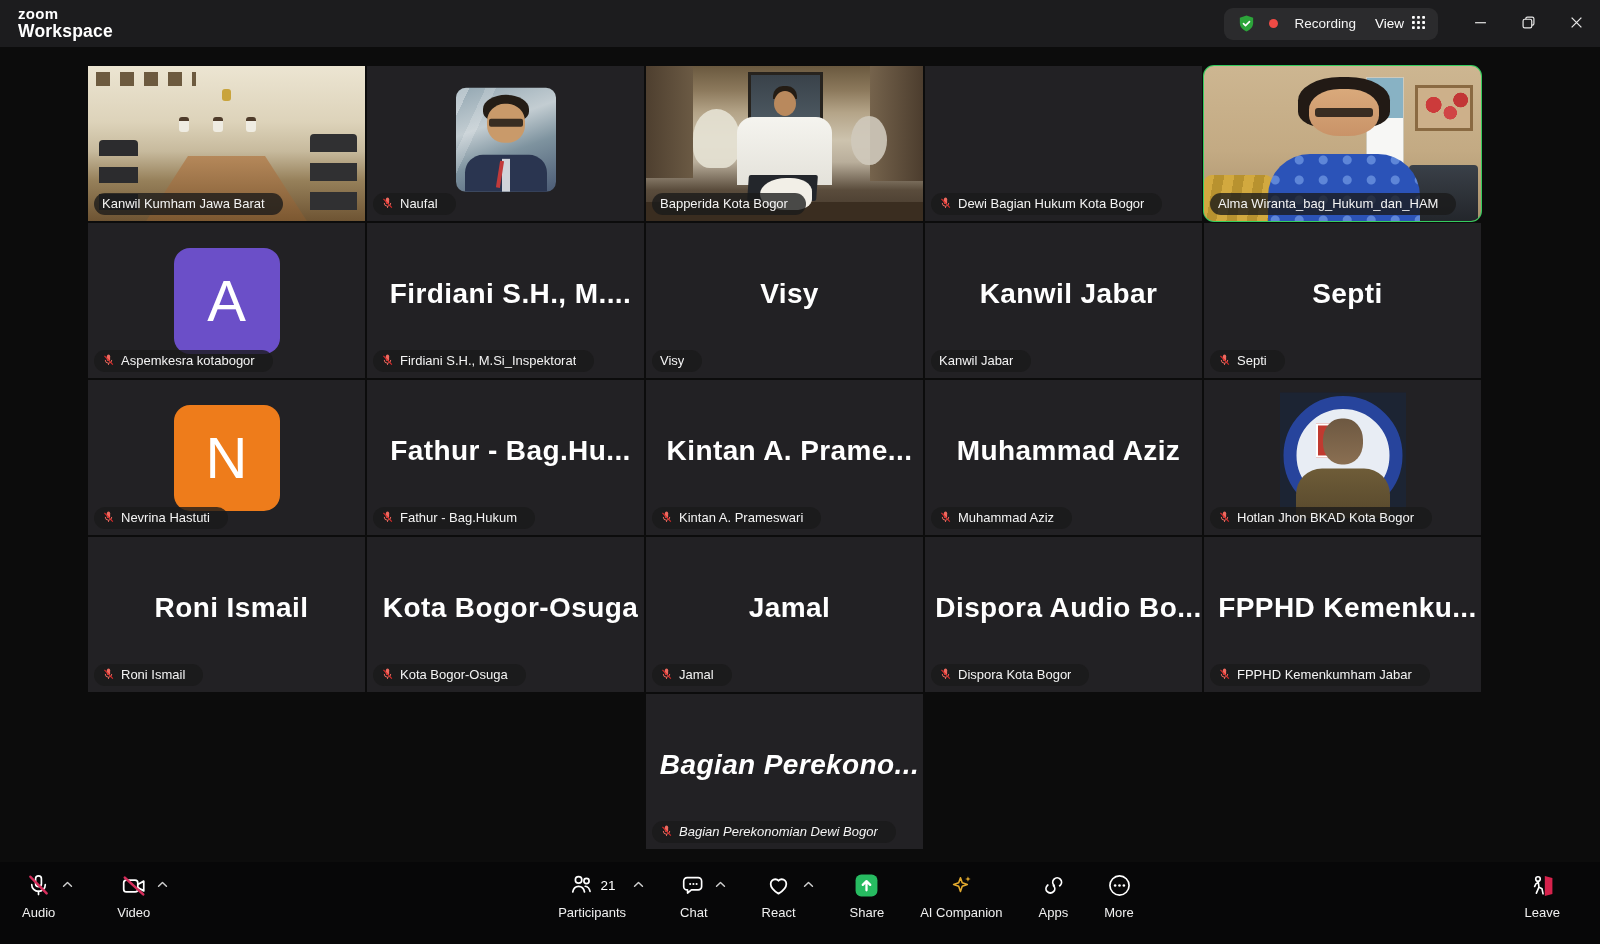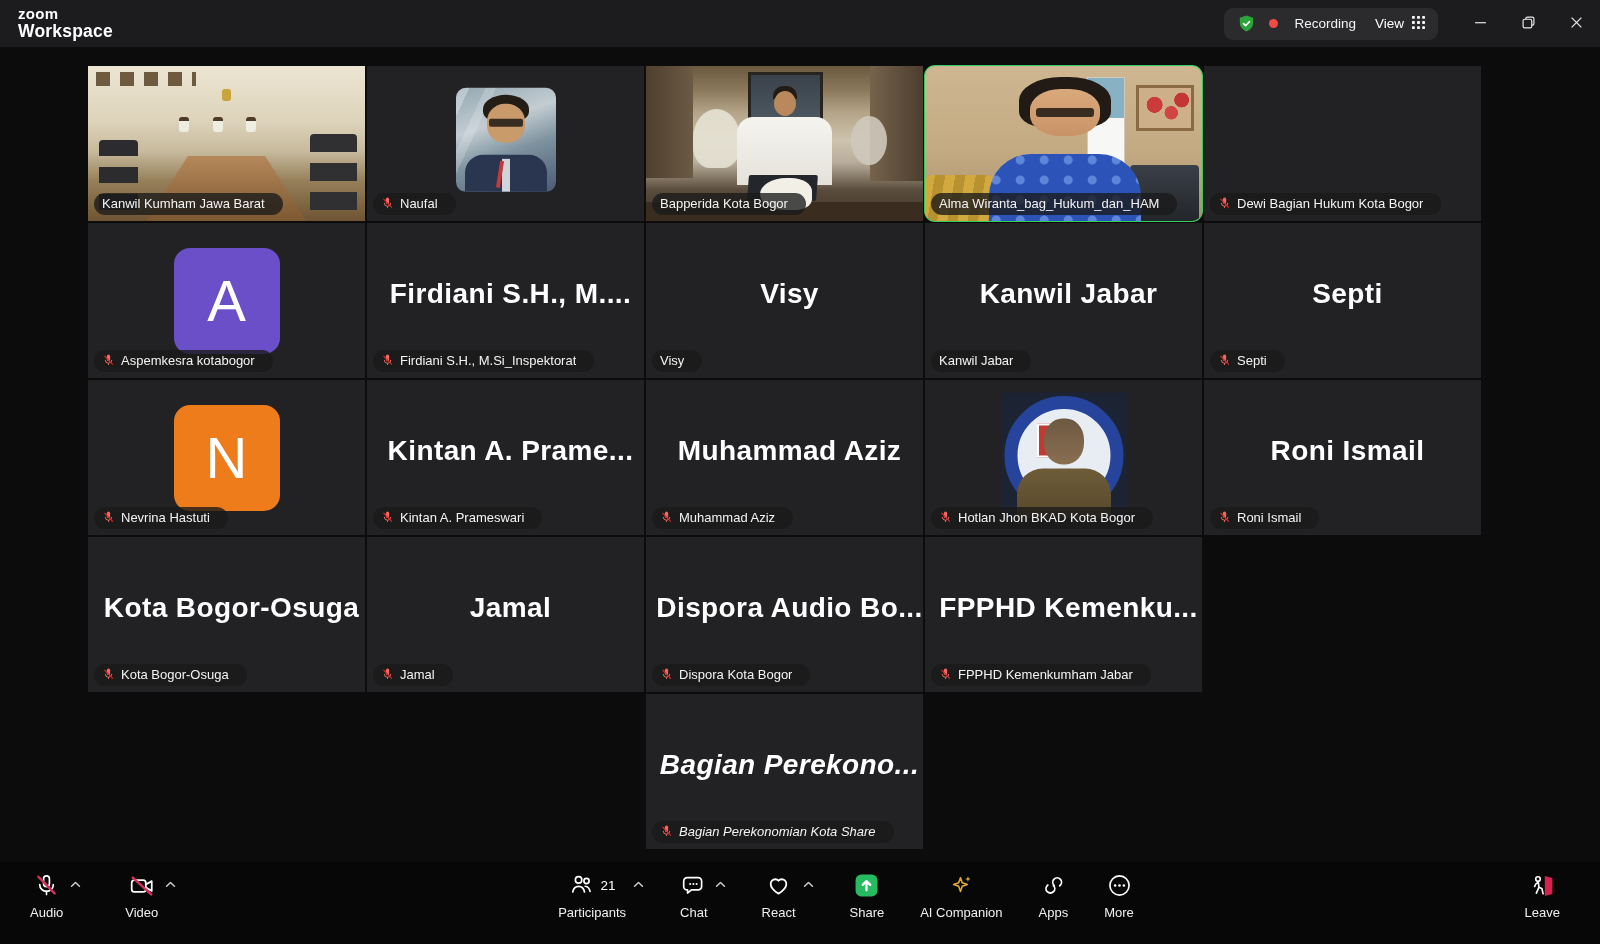--- a/index.html
+++ b/index.html
@@ -105,21 +105,21 @@
                  background:#e8edf4;border:13px solid #27449c;}
   .hava .ht-kota{left:29%;top:25%;width:26%;height:27%;background:#c03a30;border:2px solid #fff;}
   .hava .ht-head{left:50%;top:21%;transform:translateX(-50%);width:40px;height:46px;border-radius:46%;
                  background:linear-gradient(180deg,#6d5841,#8a6f52);}
   .hava .ht-body{left:50%;bottom:0;transform:translateX(-50%);width:94px;height:50px;border-radius:26px 26px 0 0;
                  background:linear-gradient(180deg,#6e5c38,#57482c);}
 
   
   .toolbar{position:absolute;left:0;right:0;bottom:0;height:82px;background:#070708;
            display:flex;align-items:flex-start;padding-top:10px;}
-  .tz-left{display:flex;gap:44px;padding-left:30px;width:252px;flex:0 0 auto;}
+  .tz-left{display:flex;gap:44px;padding-left:22px;width:252px;flex:0 0 auto;}
   .tz-center{flex:1;display:flex;justify-content:center;gap:36px;}
   .tz-right{width:160px;flex:0 0 auto;display:flex;justify-content:flex-end;padding-right:40px;}
   .tgroup{display:flex;align-items:flex-start;}
   .tbtn{display:flex;flex-direction:column;align-items:center;gap:6px;background:none;border:0;padding:0;
         color:#efefef;font-family:inherit;}
   .ticon{height:27px;display:flex;align-items:center;gap:7px;}
   .tlabel{font-size:13px;color:#f0f0f0;white-space:nowrap;}
   .pbadge{font-size:13.5px;color:#fff;}
   .chev{background:none;border:0;padding:0;margin:9px 0 0 7px;display:flex;}
 </style>
@@ -233,51 +233,51 @@
             <i class="bp-head"></i>
             <i class="bp-torso"></i>
             <i class="bp-table"></i>
             <i class="bp-laptop"></i>
             <i class="bp-tissue"></i>
           </div>
           <div class="pill">
             <span class="ptext">Bapperida Kota Bogor</span>
           </div>
         </div>
+        <div class="tile">
+          <div class="scene blank"></div>
+          <div class="pill">
+            <span class="pmic">
+              <svg viewBox="0 0 24 24" width="13" height="13">
+                <path d="M9 4a3 3 0 0 1 6 0v6a3 3 0 0 1-6 0z" fill="#ef6a5f"></path>
+                <path d="M6 11a6 6 0 0 0 12 0" fill="none" stroke="#ef6a5f" stroke-width="1.8"></path>
+                <path d="M12 17v3.2" stroke="#ef6a5f" stroke-width="1.8"></path>
+                <path d="M4.5 3.5l15.5 16" stroke="#d92b2b" stroke-width="2.2"></path>
+              </svg>
+            </span>
+            <span class="ptext">Dewi Bagian Hukum Kota Bogor</span>
+          </div>
+        </div>
         <div class="tile active">
           <div class="scene video-speaker">
             <i class="al-sofa"></i>
             <i class="al-calendar"></i>
             <i class="al-painting"></i>
             <i class="al-monitor"></i>
             <i class="al-plant"></i>
             <i class="al-hair"></i>
             <i class="al-face"></i>
             <i class="al-glasses"></i>
             <i class="al-shirt"></i>
           </div>
           <div class="pill">
             <span class="ptext">Alma Wiranta_bag_Hukum_dan_HAM</span>
           </div>
         </div>
         <div class="tile">
-          <div class="scene blank"></div>
-          <div class="pill">
-            <span class="pmic">
-              <svg viewBox="0 0 24 24" width="13" height="13">
-                <path d="M9 4a3 3 0 0 1 6 0v6a3 3 0 0 1-6 0z" fill="#ef6a5f"></path>
-                <path d="M6 11a6 6 0 0 0 12 0" fill="none" stroke="#ef6a5f" stroke-width="1.8"></path>
-                <path d="M12 17v3.2" stroke="#ef6a5f" stroke-width="1.8"></path>
-                <path d="M4.5 3.5l15.5 16" stroke="#d92b2b" stroke-width="2.2"></path>
-              </svg>
-            </span>
-            <span class="ptext">Dewi Bagian Hukum Kota Bogor</span>
-          </div>
-        </div>
-        <div class="tile">
           <div class="scene letter"></div>
           <div class="letterav" style="background: rgb(107, 79, 200);">A</div>
           <div class="pill">
             <span class="pmic">
               <svg viewBox="0 0 24 24" width="13" height="13">
                 <path d="M9 4a3 3 0 0 1 6 0v6a3 3 0 0 1-6 0z" fill="#ef6a5f"></path>
                 <path d="M6 11a6 6 0 0 0 12 0" fill="none" stroke="#ef6a5f" stroke-width="1.8"></path>
                 <path d="M12 17v3.2" stroke="#ef6a5f" stroke-width="1.8"></path>
                 <path d="M4.5 3.5l15.5 16" stroke="#d92b2b" stroke-width="2.2"></path>
               </svg>
@@ -335,20 +335,35 @@
           <div class="pill">
             <span class="pmic">
               <svg viewBox="0 0 24 24" width="13" height="13">
                 <path d="M9 4a3 3 0 0 1 6 0v6a3 3 0 0 1-6 0z" fill="#ef6a5f"></path>
                 <path d="M6 11a6 6 0 0 0 12 0" fill="none" stroke="#ef6a5f" stroke-width="1.8"></path>
                 <path d="M12 17v3.2" stroke="#ef6a5f" stroke-width="1.8"></path>
                 <path d="M4.5 3.5l15.5 16" stroke="#d92b2b" stroke-width="2.2"></path>
               </svg>
             </span>
             <span class="ptext">Nevrina Hastuti</span>
+          </div>
+        </div>
+        <div class="tile">
+          <div class="scene name"></div>
+          <div class="bigname">Fathur - Bag.Hu...</div>
+          <div class="pill">
+            <span class="pmic">
+              <svg viewBox="0 0 24 24" width="13" height="13">
+                <path d="M9 4a3 3 0 0 1 6 0v6a3 3 0 0 1-6 0z" fill="#ef6a5f"></path>
+                <path d="M6 11a6 6 0 0 0 12 0" fill="none" stroke="#ef6a5f" stroke-width="1.8"></path>
+                <path d="M12 17v3.2" stroke="#ef6a5f" stroke-width="1.8"></path>
+                <path d="M4.5 3.5l15.5 16" stroke="#d92b2b" stroke-width="2.2"></path>
+              </svg>
+            </span>
+            <span class="ptext">Fathur - Bag.Hukum</span>
           </div>
         </div>
         <div class="tile">
           <div class="scene name"></div>
           <div class="bigname">Kintan A. Prame...</div>
           <div class="pill">
             <span class="pmic">
               <svg viewBox="0 0 24 24" width="13" height="13">
                 <path d="M9 4a3 3 0 0 1 6 0v6a3 3 0 0 1-6 0z" fill="#ef6a5f"></path>
                 <path d="M6 11a6 6 0 0 0 12 0" fill="none" stroke="#ef6a5f" stroke-width="1.8"></path>
@@ -475,21 +490,21 @@
           <div class="bigname">Bagian Perekono...</div>
           <div class="pill">
             <span class="pmic">
               <svg viewBox="0 0 24 24" width="13" height="13">
                 <path d="M9 4a3 3 0 0 1 6 0v6a3 3 0 0 1-6 0z" fill="#ef6a5f"></path>
                 <path d="M6 11a6 6 0 0 0 12 0" fill="none" stroke="#ef6a5f" stroke-width="1.8"></path>
                 <path d="M12 17v3.2" stroke="#ef6a5f" stroke-width="1.8"></path>
                 <path d="M4.5 3.5l15.5 16" stroke="#d92b2b" stroke-width="2.2"></path>
               </svg>
             </span>
-            <span class="ptext">Bagian Perekonomian Kota Share</span>
+            <span class="ptext">Bagian Perekonomian Dewi Bogor</span>
           </div>
         </div>
       </div>
   </div>
 
   <div class="toolbar">
     <div class="tz-left">
       <div class="tgroup">
         <button class="tbtn">
           <span class="ticon">

